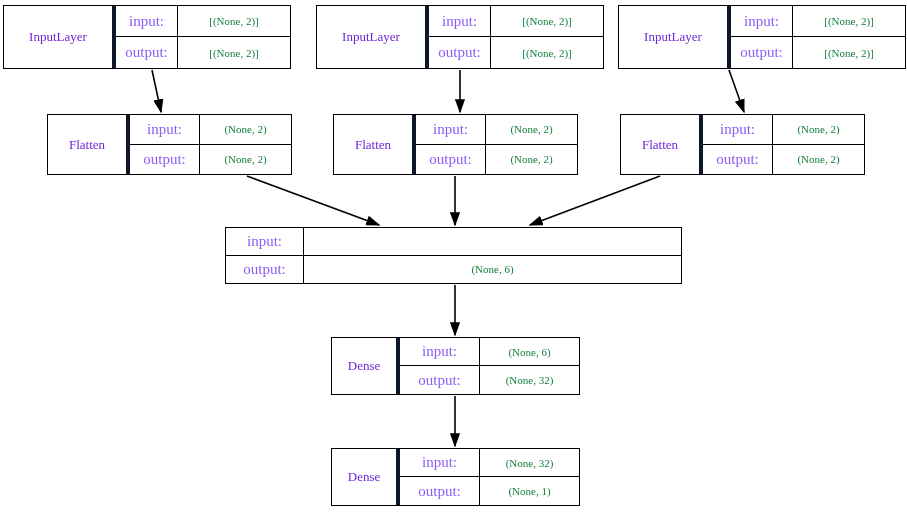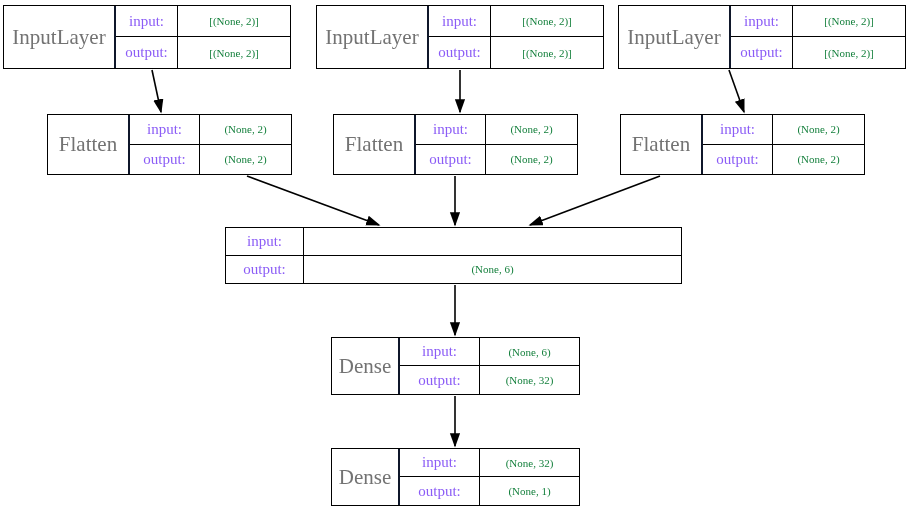--- a/index.html
+++ b/index.html
@@ -32,23 +32,23 @@
     background: #ffffff;
     display: flex;
     flex-direction: row;
     z-index: 2;
   }
   .node-name {
     box-sizing: border-box;
     display: flex;
     align-items: center;
     justify-content: center;
-    border-right: 2px solid #0f172a;
-    font-size: 21px;
-    color: #737373;
+    border-right: 4px solid #0f172a;
+    font-size: 13px;
+    color: #6d28d9;
     white-space: nowrap;
     padding: 0 6px;
   }
   .node-table {
     flex: 1 1 auto;
     display: flex;
     flex-direction: column;
     box-sizing: border-box;
   }
   .node-row {

